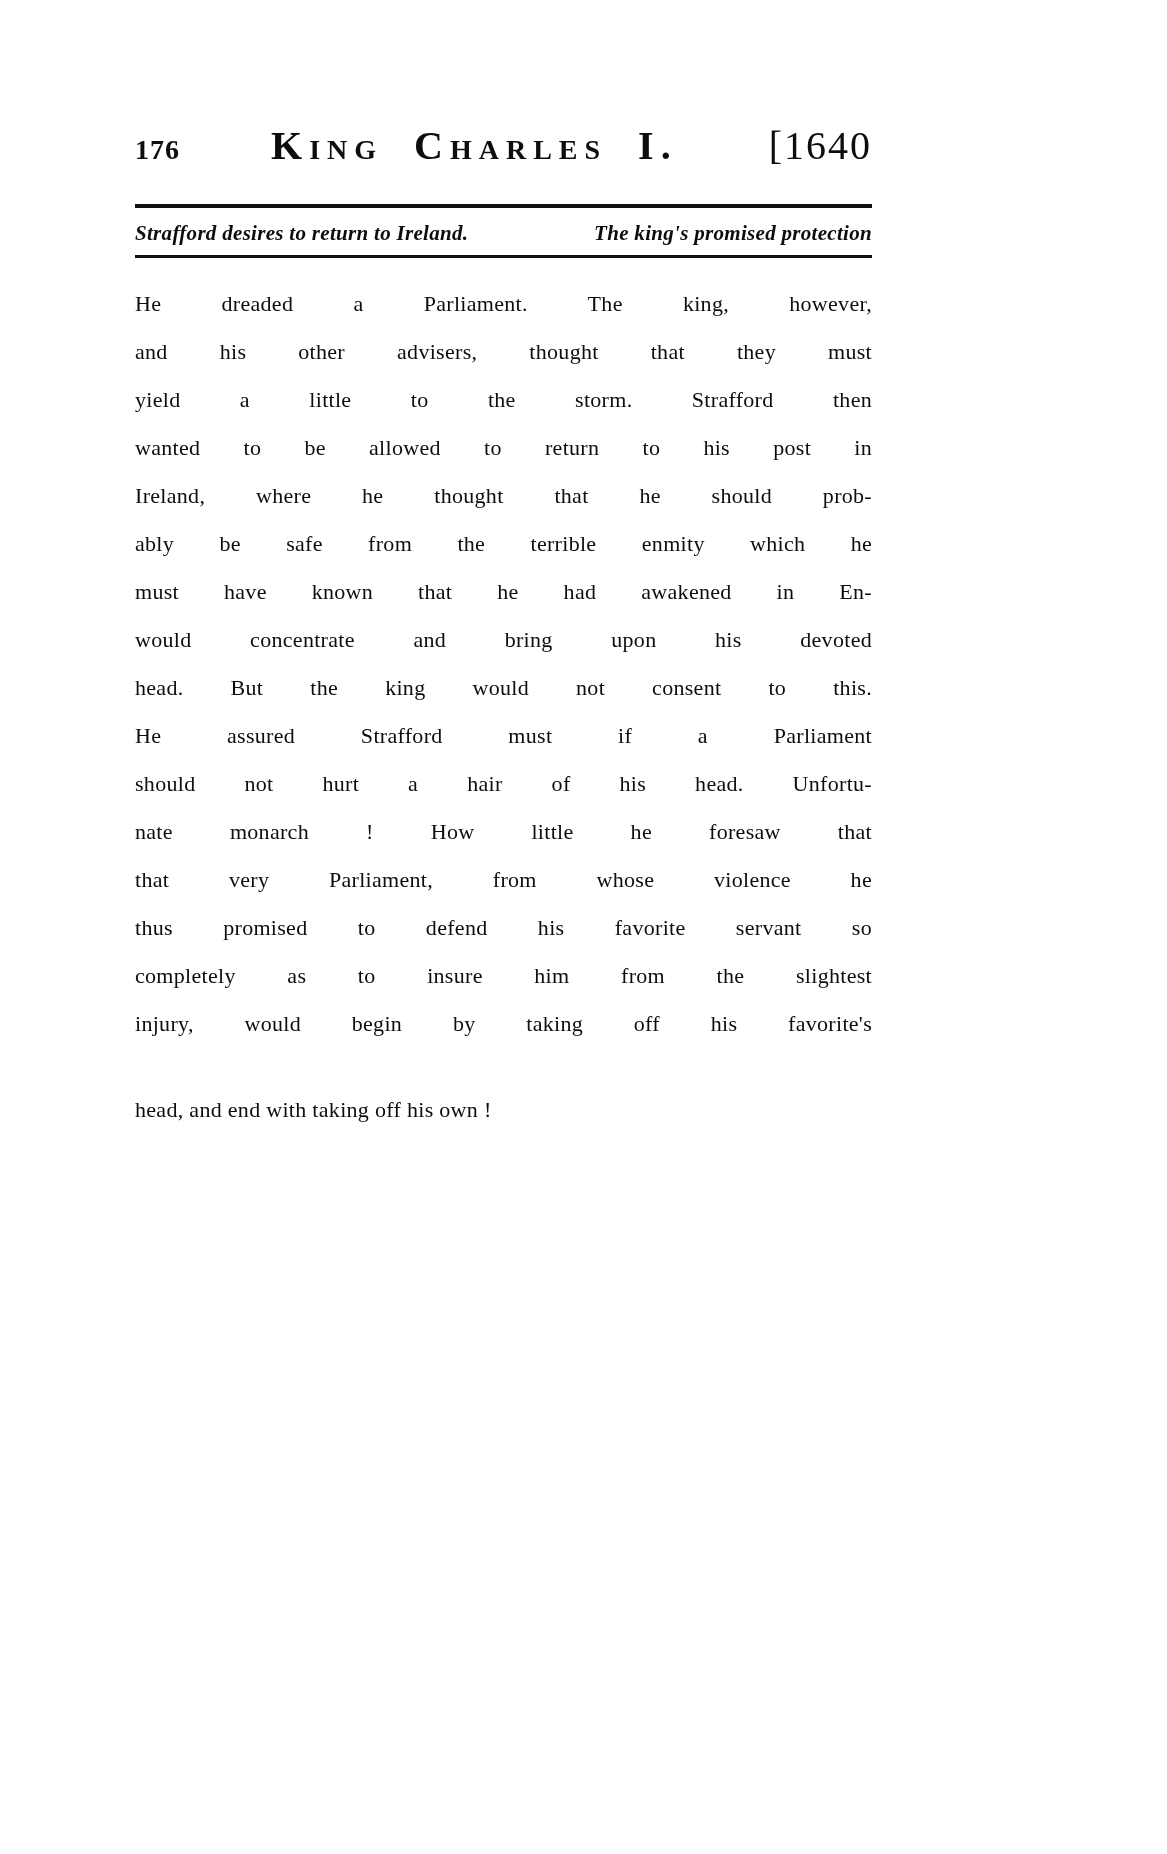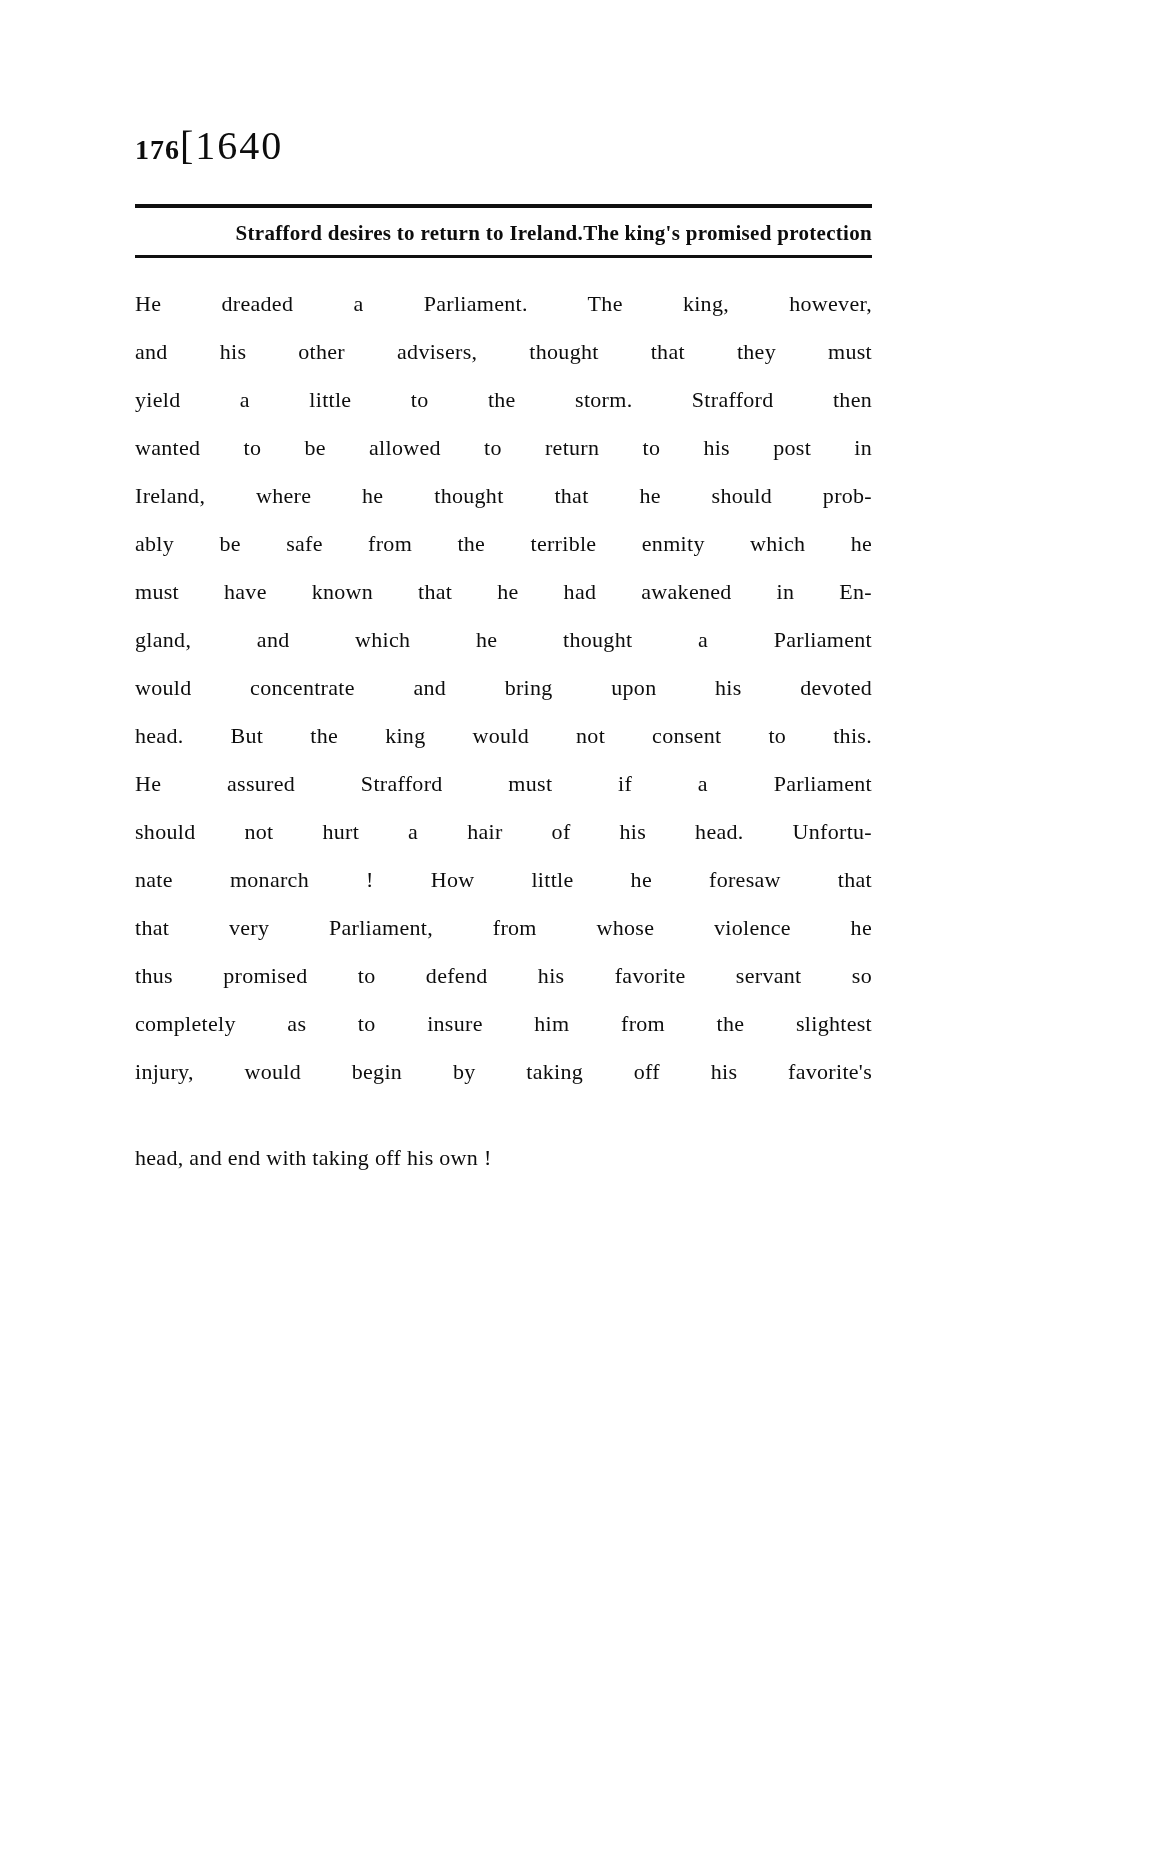--- a/index.html
+++ b/index.html
@@ -50,27 +50,28 @@
     border: none;
     background: #101010;
     height: 4px;
     margin: 0;
   }
   .rule-top { margin-top: 30px; }
   .rule-bottom { height: 3px; margin-top: 6px; }
   .summary-row {
     margin-top: 9px;
     display: flex;
-    justify-content: flex-end;
+    justify-content: space-between;
     align-items: baseline;
     font-size: 21px;
     font-weight: bold;
     letter-spacing: 0.3px;
     line-height: 32px;
     white-space: nowrap;
+    font-style: italic;
   }
   .body-paragraph {
     margin-top: 22px;
     font-size: 22px;
     line-height: 48px;
     letter-spacing: 0.3px;
   }
   .bodyline {
     text-align: justify;
     text-align-last: justify;
@@ -83,41 +84,41 @@
   }
 </style>
 </head>
 <body>
 
 <div class="page">
   <div class="content">
 
     <div class="header-row">
       <span class="page-number">176</span>
+      <span class="running-title">King Charles I.</span>
       <span class="year-marker">[1640</span>
     </div>
 
     <div class="rule rule-top"></div>
 
     <div class="summary-row">
       <span>Strafford desires to return to Ireland.</span>
       <span>The king's promised protection</span>
     </div>
 
     <div class="rule rule-bottom"></div>
 
     <div class="body-paragraph">
       <div class="bodyline">He dreaded a Parliament.  The king, however,</div>
       <div class="bodyline">and his other advisers, thought that they must</div>
       <div class="bodyline">yield a little to the storm.  Strafford then</div>
       <div class="bodyline">wanted to be allowed to return to his post in</div>
       <div class="bodyline">Ireland, where he thought that he should prob-</div>
       <div class="bodyline">ably be safe from the terrible enmity which he</div>
       <div class="bodyline">must have known that he had awakened in En-</div>
-      <div class="bodyline">gland, and which he thought a Parliament</div>
       <div class="bodyline">would concentrate and bring upon his devoted</div>
       <div class="bodyline">head.  But the king would not consent to this.</div>
       <div class="bodyline">He assured Strafford must if a Parliament</div>
       <div class="bodyline">should not hurt a hair of his head.  Unfortu-</div>
       <div class="bodyline">nate monarch !  How little he foresaw that</div>
       <div class="bodyline">that very Parliament, from whose violence he</div>
       <div class="bodyline">thus promised to defend his favorite servant so</div>
       <div class="bodyline">completely as to insure him from the slightest</div>
       <div class="bodyline">injury, would begin by taking off his favorite's</div>
       <div class="bodyline last">head, and end with taking off his own !</div>

